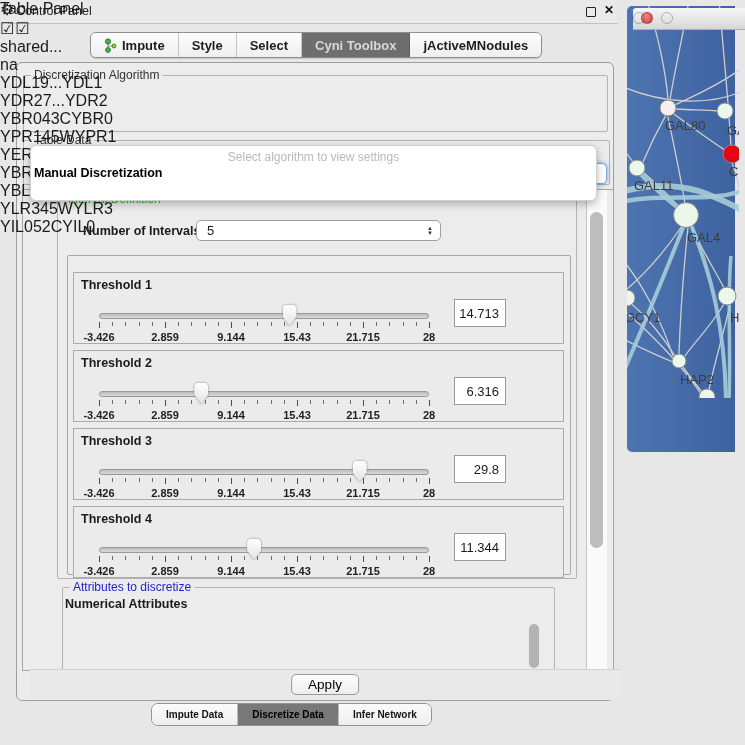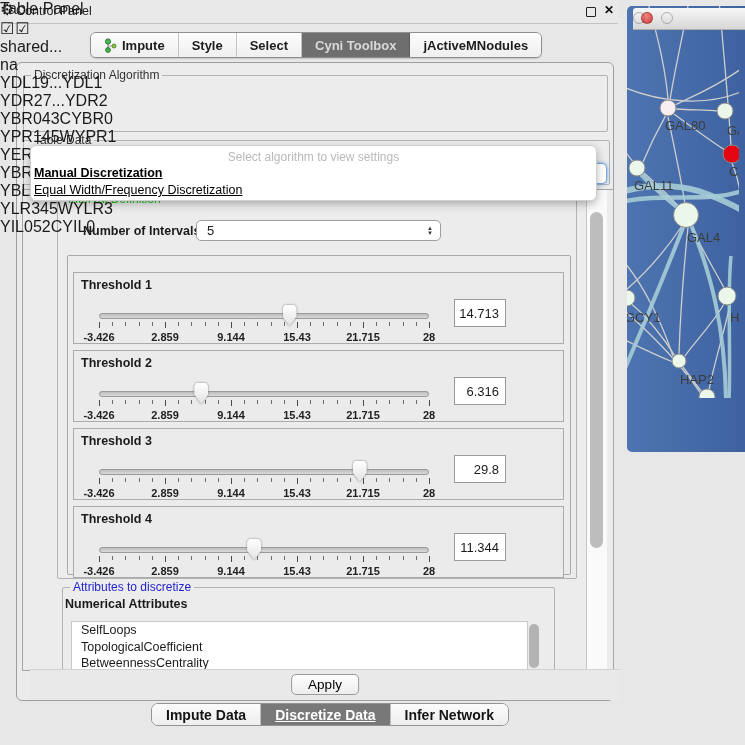--- a/index.html
+++ b/index.html
@@ -35,21 +35,21 @@
   .combo{position:absolute;background:#fff;border:1px solid #9f9f9f;border-radius:5px;
          font-size:13px;color:#1b1b1b;display:flex;align-items:center;padding-left:10px;
          box-shadow:inset 0 1px 0 #fff;}
   .spinner{position:absolute;right:7px;top:50%;transform:translateY(-50%);font-size:6px;line-height:5px;
            color:#333;text-align:center;}
 
   
   #algo-popup{left:13px;top:82px;width:565px;height:54px;background:#fff;border:1px solid #cfcfcf;
               border-radius:6px;box-shadow:0 3px 9px rgba(0,0,0,.28);z-index:40;}
   #algo-hint{position:absolute;left:0;right:0;top:4px;text-align:center;font-size:12px;color:#b9b9b9;}
-  .algo-opt{position:absolute;left:3px;font-size:12.5px;color:#000;text-decoration:underline;}
+  .algo-opt{position:absolute;left:3px;font-size:12.5px;color:#000;}
   #combo-behind{left:22px;top:100px;width:566px;height:19px;background:#fff;border:1.5px solid #79a7d9;
                 border-radius:5px;box-shadow:0 0 4px #6fa3d8;z-index:30;}
 
   
   #viewport{left:13px;top:188px;width:590px;height:480px;border:1px solid #a5a5a5;background:#ececec;overflow:hidden;}
 
   
   .th-panel{position:relative;width:489px;height:70px;border:1px solid #ababab;background:#ebebeb;margin:6px 0 4px 0;}
   .th-label{position:absolute;left:7px;top:5px;font-size:12.5px;font-weight:bold;}
   .slider-wrap{position:absolute;left:25px;top:40px;width:330px;}
@@ -72,27 +72,27 @@
   
   #v-sb-track{position:absolute;left:563px;top:0;width:20px;height:480px;background:#fafafa;border-left:1px solid #c6c6c6;}
   #v-sb-thumb{position:absolute;left:3px;top:22px;width:13px;height:336px;background:#bdbdbd;border-radius:7px;}
 
   
   #apply-strip{left:13px;top:606px;width:590px;height:30px;background:#e9e9e9;border-top:1px solid #d2d2d2;}
   #apply-btn{position:absolute;left:50%;top:4px;transform:translateX(-50%);padding:2px 16px;font-size:13.5px;
              background:linear-gradient(#fefefe,#ededed);border:1px solid #9a9a9a;border-radius:5px;}
   #bottom-tabs{left:143px;top:703px;height:21px;display:flex;border:1px solid #949494;border-radius:7px;
                overflow:hidden;background:#f4f4f4;}
-  .btab{display:flex;align-items:center;padding:0 14px;font-size:14px;font-weight:bold;color:#141414;
+  .btab{display:flex;align-items:center;padding:0 14px;font-size:10px;font-weight:bold;color:#141414;
         background:linear-gradient(#fbfbfb,#eeeeee);border-right:1px solid #bdbdbd;}
   .btab:last-child{border-right:none;}
-  .btab.sel{background:#787878;color:#ffffff;text-decoration:underline;}
-
-  
-  #net-window{left:627px;top:6px;width:118px;height:446px;background:linear-gradient(90deg,#4d74b0,#3e62a0);border-radius:5px 0 0 5px;}
+  .btab.sel{background:#787878;color:#000000;}
+
+  
+  #net-window{left:627px;top:6px;width:108px;height:446px;background:linear-gradient(90deg,#4d74b0,#3e62a0);border-radius:5px 0 0 5px;}
   #net-titlebar{position:absolute;left:6px;top:2px;width:112px;height:21px;background:linear-gradient(#f6f6f6,#d7d7d7);
                 border-bottom:1px solid #aeaeae;border-radius:3px 0 0 0;}
   .tl{position:absolute;top:3.5px;width:12px;height:12px;border-radius:50%;border:1px solid rgba(0,0,0,.25);box-sizing:border-box;}
   #tl-red{left:8px;background:radial-gradient(circle at 35% 30%,#f58a8a,#d33b33);}
   #tl-yellow{left:28px;background:radial-gradient(circle at 35% 30%,#fbd77c,#e0a322;}
   #tl-green{left:48px;background:radial-gradient(circle at 35% 30%,#b5e383,#6cb335);}
   #net-canvas{position:absolute;left:6px;top:23px;width:112px;height:392px;background:#fff;overflow:hidden;}
 
   
   #tp-bar{left:611px;top:456px;width:134px;height:26px;background:#e6e6e6;border-bottom:1px solid #d0d0d0;}
@@ -156,21 +156,20 @@
 
     <div class="group" style="left:6px;top:12px;width:583px;height:55px;">
       <span class="legend dk">Discretization Algorithm</span>
     </div>
 
     <div id="combo-behind" class="abs"></div>
 
     <div id="algo-popup" class="abs">
       <div id="algo-hint">Select algorithm to view settings</div>
       <div class="algo-opt" style="top:20px;font-weight:bold;">Manual Discretization</div>
-      <div class="algo-opt" style="top:37px;">Equal Width/Frequency Discretization</div>
     </div>
 
     <div class="group" style="left:6px;top:77px;width:585px;height:43px;">
       <span class="legend dk">Table Data</span>
       <div class="combo" style="left:10px;top:9px;width:562px;height:22px;box-sizing:border-box;">
         <span>galFiltered.sif default node</span>
         <span class="spinner"><span>▲</span><br><span>▼</span></span>
       </div>
     </div>
 
@@ -355,25 +354,20 @@
                 </div>
                 <div class="value-box">11.344</div>
               </div>
             </div>
         </div>
       </div>
 
       <div class="group" style="left:39px;top:397px;width:491px;height:120px;">
         <span class="legend bl">Attributes to discretize</span>
         <span class="abs" style="left:2px;top:9px;font-size:12.5px;font-weight:bold;">Numerical Attributes</span>
-        <div id="attr-list">
-            <div class="attr-item">SelfLoops</div>
-            <div class="attr-item">TopologicalCoefficient</div>
-            <div class="attr-item">BetweennessCentrality</div>
-          </div>
         <div id="attr-sb"></div>
       </div>
 
       <div id="v-sb-track">
         <div id="v-sb-thumb"></div>
       </div>
     </div>
 
     <div id="apply-strip" class="abs">
       <button id="apply-btn">Apply</button>

